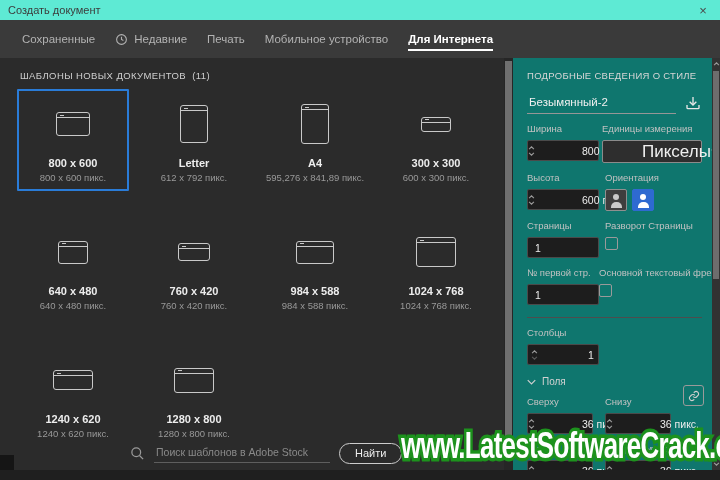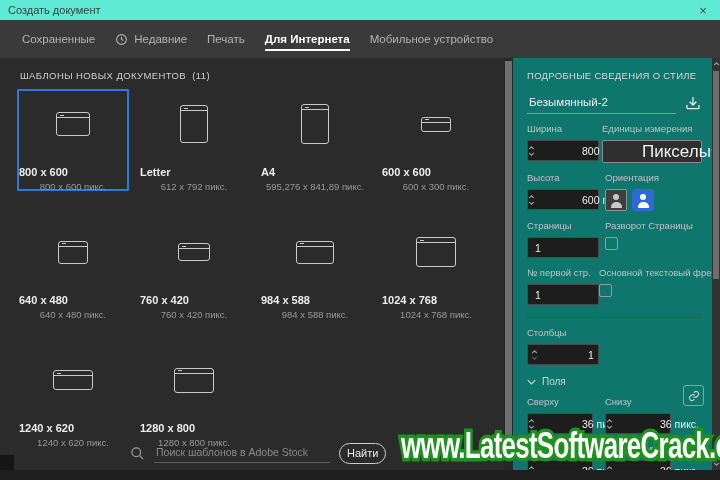--- a/index.html
+++ b/index.html
@@ -26,31 +26,31 @@
   .left-panel { position:absolute; left:0; top:58px; width:504px; bottom:10px; background:#2b2b2b; overflow:hidden; }
   .tpl-heading { margin:12px 0 0 20px; font-size:9.5px; letter-spacing:.4px; color:#cfcfcf; }
   .tpl-grid { display:grid; grid-template-columns:repeat(4,112px); column-gap:9px; row-gap:26px;
               margin:8px 0 0 17px; }
   .card { width:112px; height:102px; border:2px solid transparent; border-radius:1px; }
   .card.selected { border-color:#2a7cd8; }
   .ic-wrap { height:54px; margin-top:6px; display:flex; align-items:center; justify-content:center; }
   .tpl-icon { position:relative; border:1.5px solid #c9c9c9; border-radius:3px; }
   .tpl-icon::before { content:''; position:absolute; left:3px; top:1.5px; width:4px; height:1px; background:#c9c9c9; }
   .tpl-icon::after  { content:''; position:absolute; left:0; right:0; top:4px; border-top:1px solid #c9c9c9; }
-  .card-name { margin-top:15px; text-align:left; font-size:11px; font-weight:700; color:#ededed; }
+  .card-name { margin-top:6px; text-align:center; font-size:11px; font-weight:700; color:#ededed; }
   .card-dims { margin-top:3px; text-align:center; font-size:9.5px; color:#999999; }
 
   
   .searchbar { position:absolute; left:130px; bottom:6px; display:flex; align-items:center; gap:9px; }
   .search-input { width:176px; background:transparent; border:none; border-bottom:1px solid #5e5e5e;
                   outline:none; font-size:10.5px; color:#dddddd; padding:2px 2px 4px 2px;
                   font-family:"Liberation Sans", sans-serif; }
   .search-input::placeholder { color:#8a8a8a; }
   .search-btn { border:1px solid #cccccc; border-radius:11px; background:transparent; color:#ededed;
-                font-size:11px; padding:3px 7px 4px; font-family:"Liberation Sans", sans-serif; }
+                font-size:11px; padding:3px 15px 4px; font-family:"Liberation Sans", sans-serif; }
 
   
   .lscroll { position:absolute; left:504px; top:58px; width:9px; bottom:10px; background:#262626; }
   .lscroll .thumb { position:absolute; left:1px; right:1px; top:3px; bottom:16px; background:#6f6f6f; }
   .rscroll { position:absolute; left:712px; top:58px; width:8px; bottom:10px; background:#323232; }
   .rscroll .thumb { position:absolute; left:1px; right:1px; top:13px; height:208px; background:#6d6d6d; }
   .sb-arrow { position:absolute; left:0; width:8px; height:10px; display:flex; align-items:center; justify-content:center; }
 
   
   .right-panel { position:absolute; left:513px; top:58px; width:199px; bottom:10px; background:#0f766e;
@@ -129,25 +129,25 @@
         <svg width="13" height="13" viewBox="0 0 24 24" fill="none" stroke="#b3b3b3" stroke-width="2">
           <circle cx="12" cy="12" r="9"></circle>
             <polyline points="12 7 12 12 15.5 14"></polyline>
         </svg>
       </span>
       <span>Недавние</span>
     </div>
     <div class="tab">
       <span>Печать</span>
     </div>
+    <div class="tab">
+      <span>Мобильное устройство</span>
+    </div>
     <div class="tab active">
       <span>Для Интернета</span>
-    </div>
-    <div class="tab">
-      <span>Мобильное устройство</span>
     </div>
   </div>
 
   <div class="left-panel">
     <div class="tpl-heading">
       <span>ШАБЛОНЫ НОВЫХ ДОКУМЕНТОВ</span>&nbsp;&nbsp;<span>(11)</span>
     </div>
 
     <div class="tpl-grid">
 
@@ -172,21 +172,21 @@
             <span class="tpl-icon" style="width:28px;height:40px"></span>
           </div>
         <div class="card-name">A4</div>
         <div class="card-dims">595,276 x 841,89 пикс.</div>
       </div>
 
       <div class="card">
         <div class="ic-wrap">
             <span class="tpl-icon" style="width:30px;height:15px"></span>
           </div>
-        <div class="card-name">600 x 600</div>
+        <div class="card-name">300 x 300</div>
         <div class="card-dims">600 x 300 пикс.</div>
       </div>
 
       <div class="card">
         <div class="ic-wrap">
             <span class="tpl-icon" style="width:30px;height:23px"></span>
           </div>
         <div class="card-name">640 x 480</div>
         <div class="card-dims">640 x 480 пикс.</div>
       </div>

